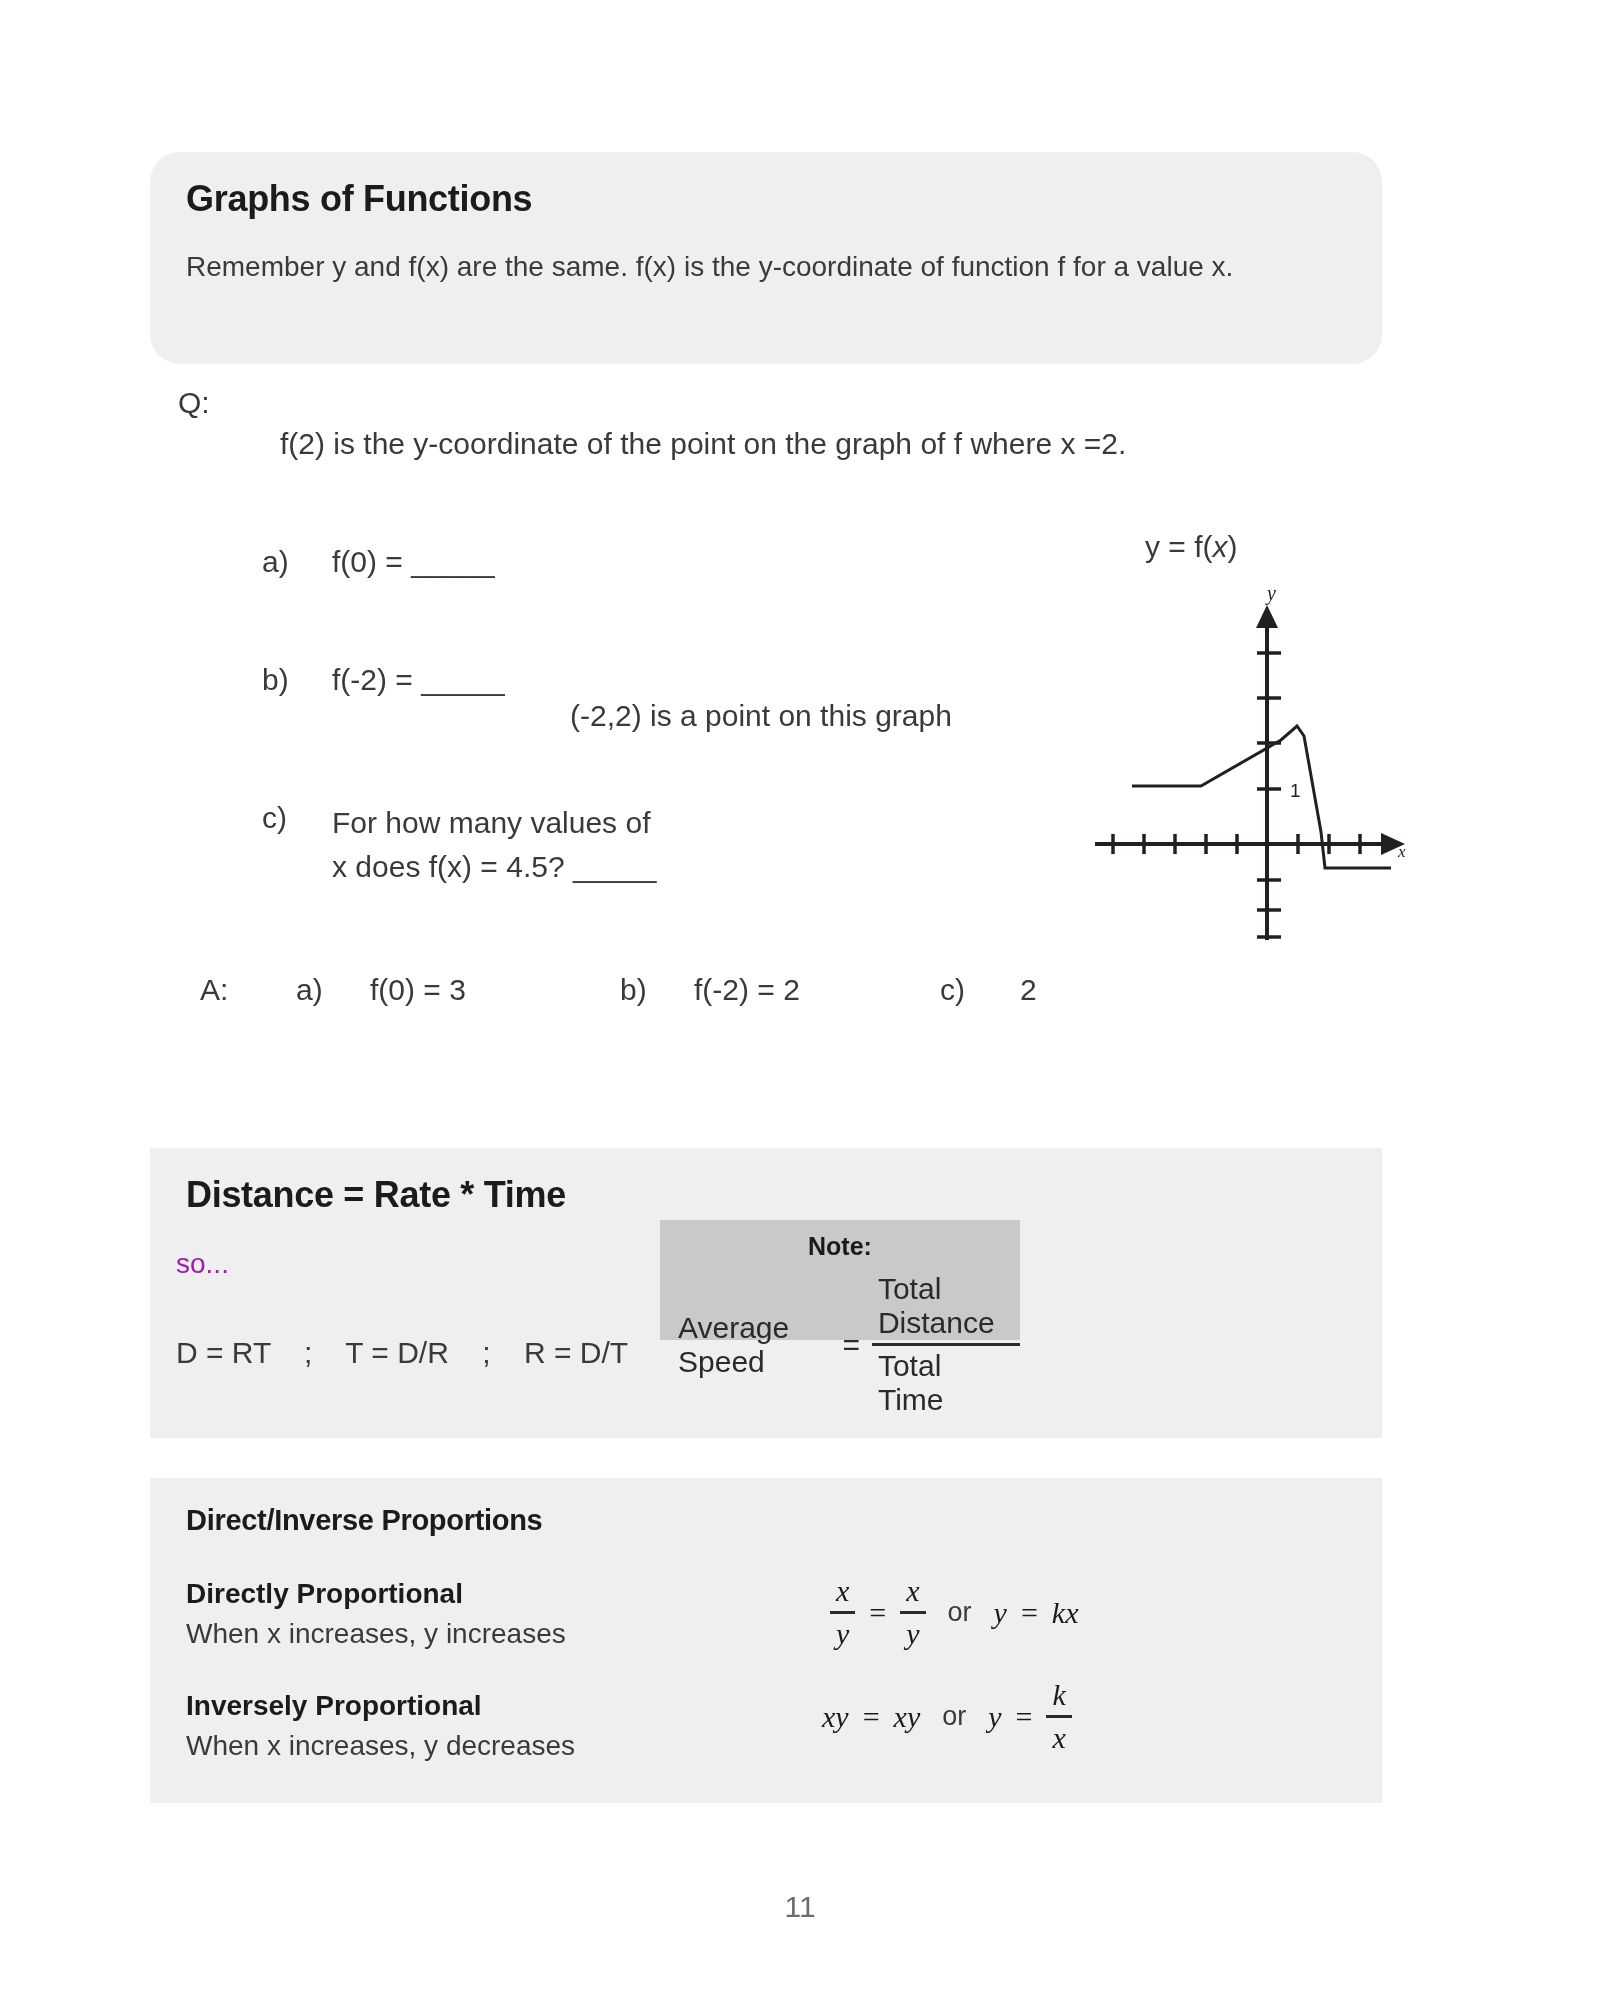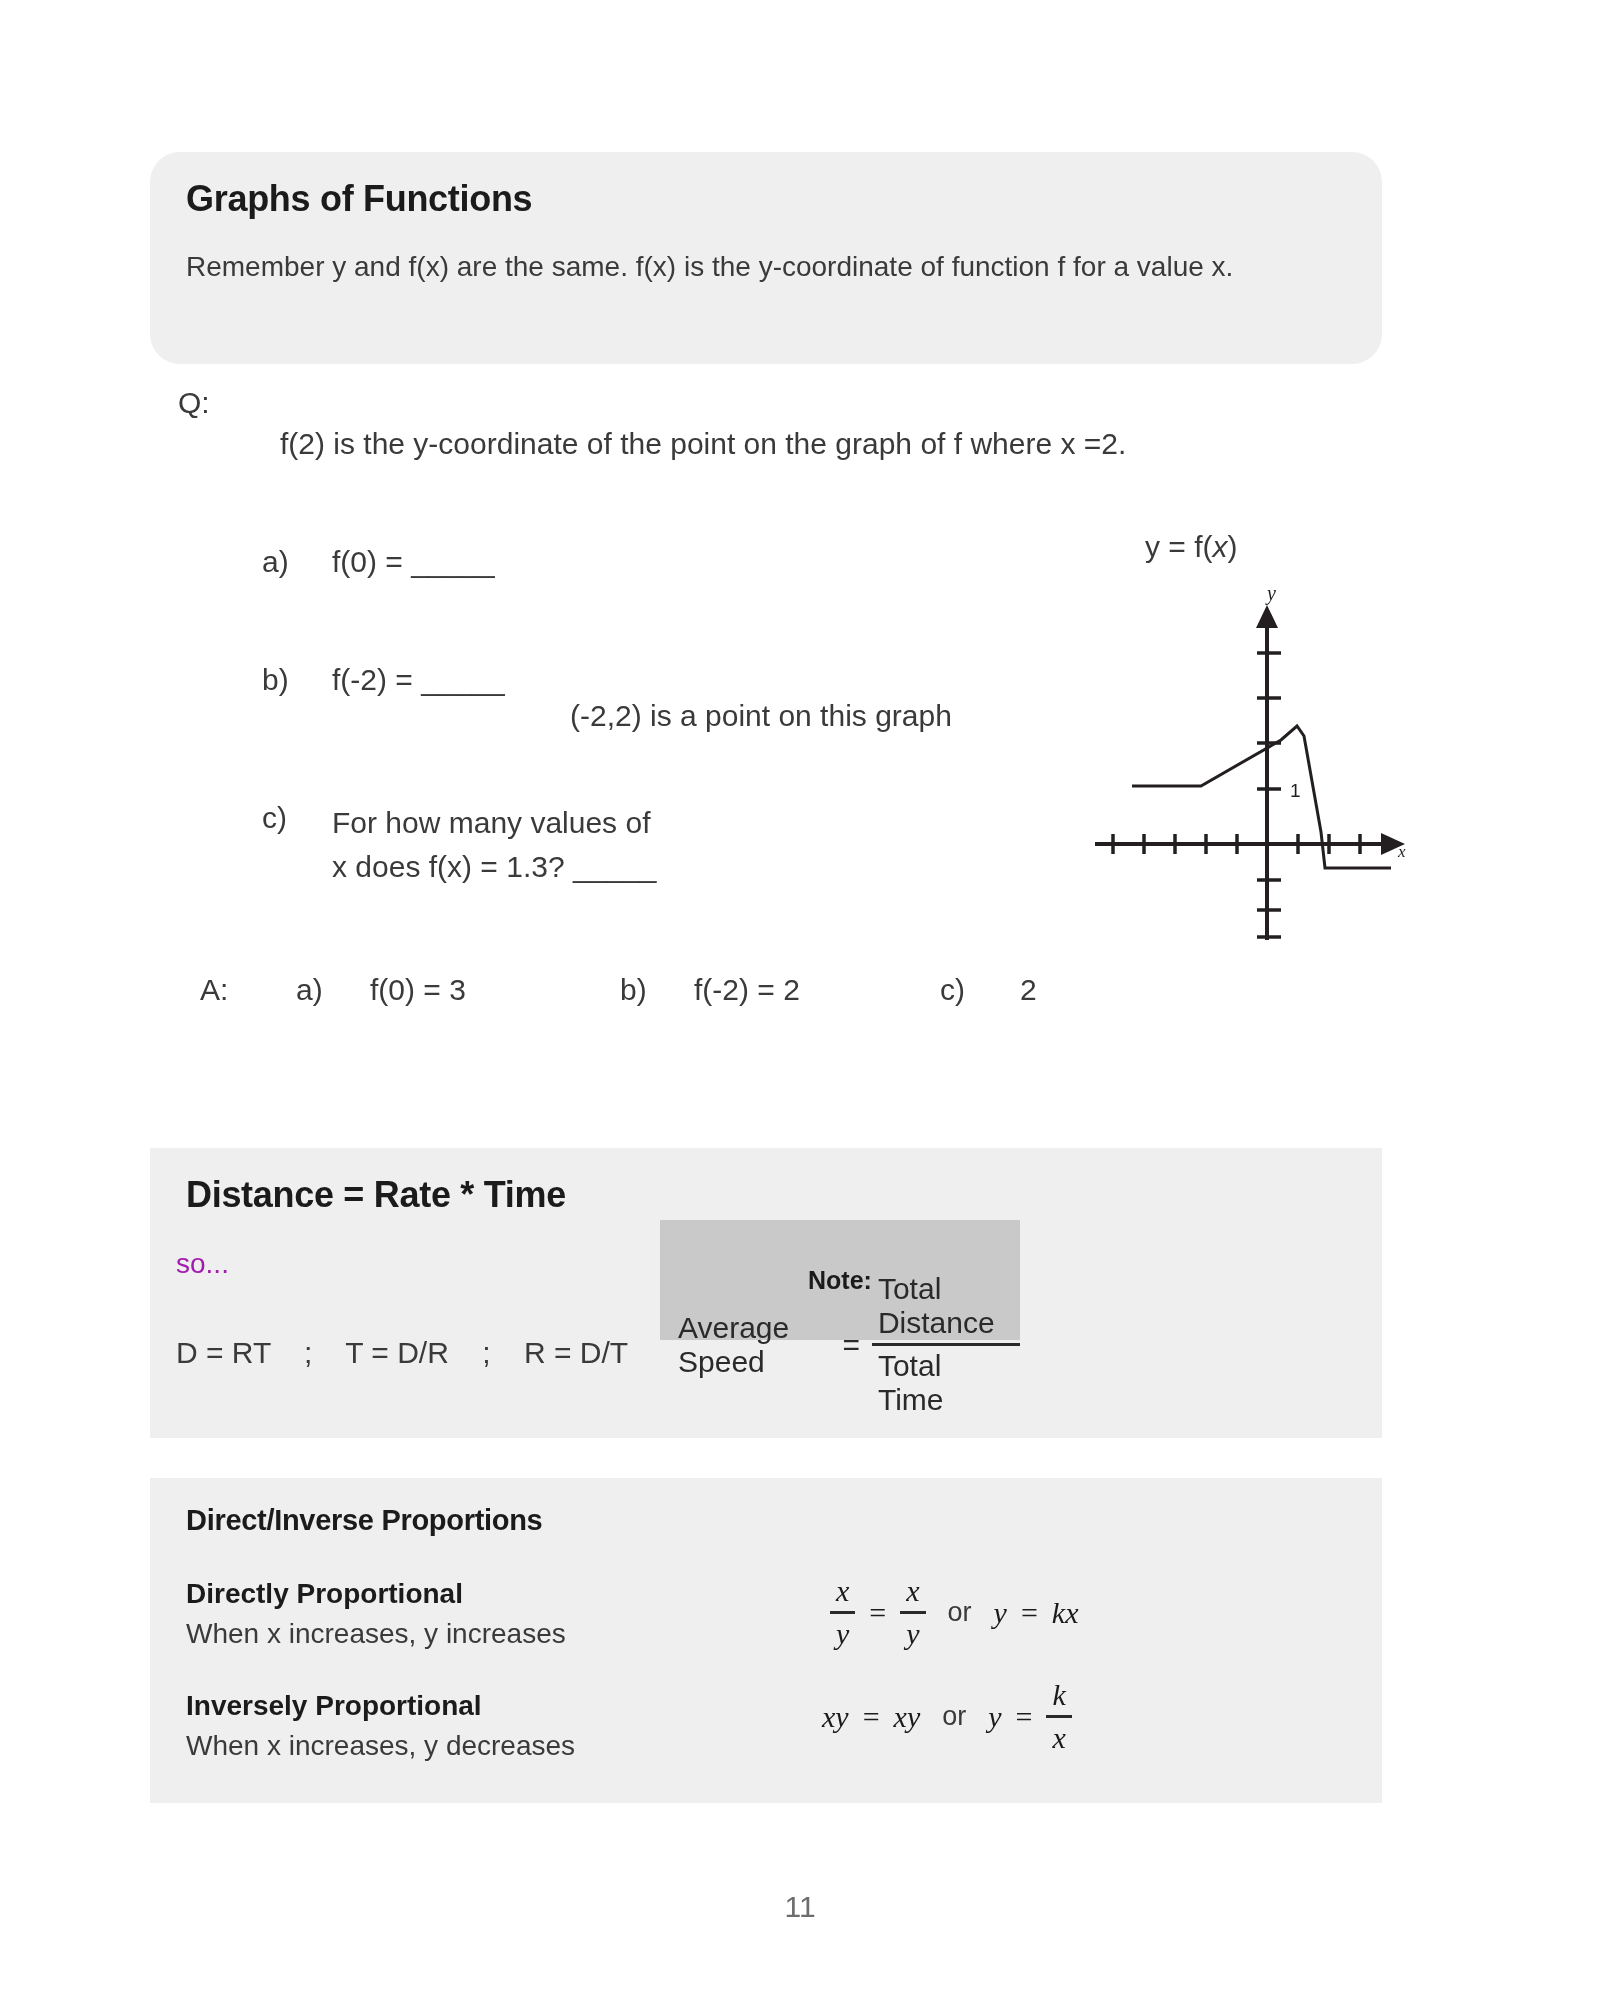--- a/index.html
+++ b/index.html
@@ -76,21 +76,21 @@
   
   #panel-distance{ left:150px; top:1148px; width:1232px; height:290px; }
   #distance-title{ position:absolute; left:36px; top:26px; font-size:36px; }
   #distance-so{ position:absolute; left:26px; top:100px; font-size:28px; color:#a21caf;}
   #distance-formulas{ position:absolute; left:26px; top:140px; font-size:30px; color:#3a3a3a;
                       white-space:pre;margin-top:48px; }
 
   #note-box{ position:absolute; left:510px; top:72px; width:360px; height:120px;
              background:#c9c9c9; }
   #note-title{ position:absolute; top:12px; left:0; width:100%; text-align:center;
-               font-size:25px; font-weight:bold; color:#1b1b1b;margin-top:34px;}
+               font-size:25px; font-weight:bold; color:#1b1b1b;}
   #note-formula{ position:absolute; top:52px; left:18px; display:flex; align-items:center;
                  font-size:30px; color:#2a2a2a; }
   #note-formula .eq{ margin:0 12px; }
   .frac{ display:inline-flex; flex-direction:column; align-items:center; }
   .frac .num{ padding:0 6px; }
   .frac .bar{ width:100%; height:3px; background:#2a2a2a; margin:3px 0; }
   .frac .den{ padding:0 6px; }
 
   
   #panel-proportions{ left:150px; top:1478px; width:1232px; height:325px; }
@@ -132,21 +132,21 @@
   <div class="qitem-letter" id="qa-letter">a)</div>
   <div class="qitem-text" id="qa-text">f(0) = _____</div>
 
   <div class="qitem-letter" id="qb-letter">b)</div>
   <div class="qitem-text" id="qb-text">f(-2) = _____</div>
   <div class="qitem-note" id="qb-note">(-2,2) is a point on this graph</div>
 
   <div class="qitem-letter" id="qc-letter">c)</div>
   <div class="qitem-text" id="qc-text">
     <div>For how many values of</div>
-    <div>x does f(x) = 1.3? _____</div>
+    <div>x does f(x) = 4.5? _____</div>
   </div>
 
   <div id="answer-row">
     <span class="ans-a-label">A:</span>
     <span class="ans-a-letter">a)</span>
     <span class="ans-a-val">f(0) = 3</span>
     <span class="ans-b-letter">b)</span>
     <span class="ans-b-val">f(-2) = 2</span>
     <span class="ans-c-letter">c)</span>
     <span class="ans-c-val">2</span>

